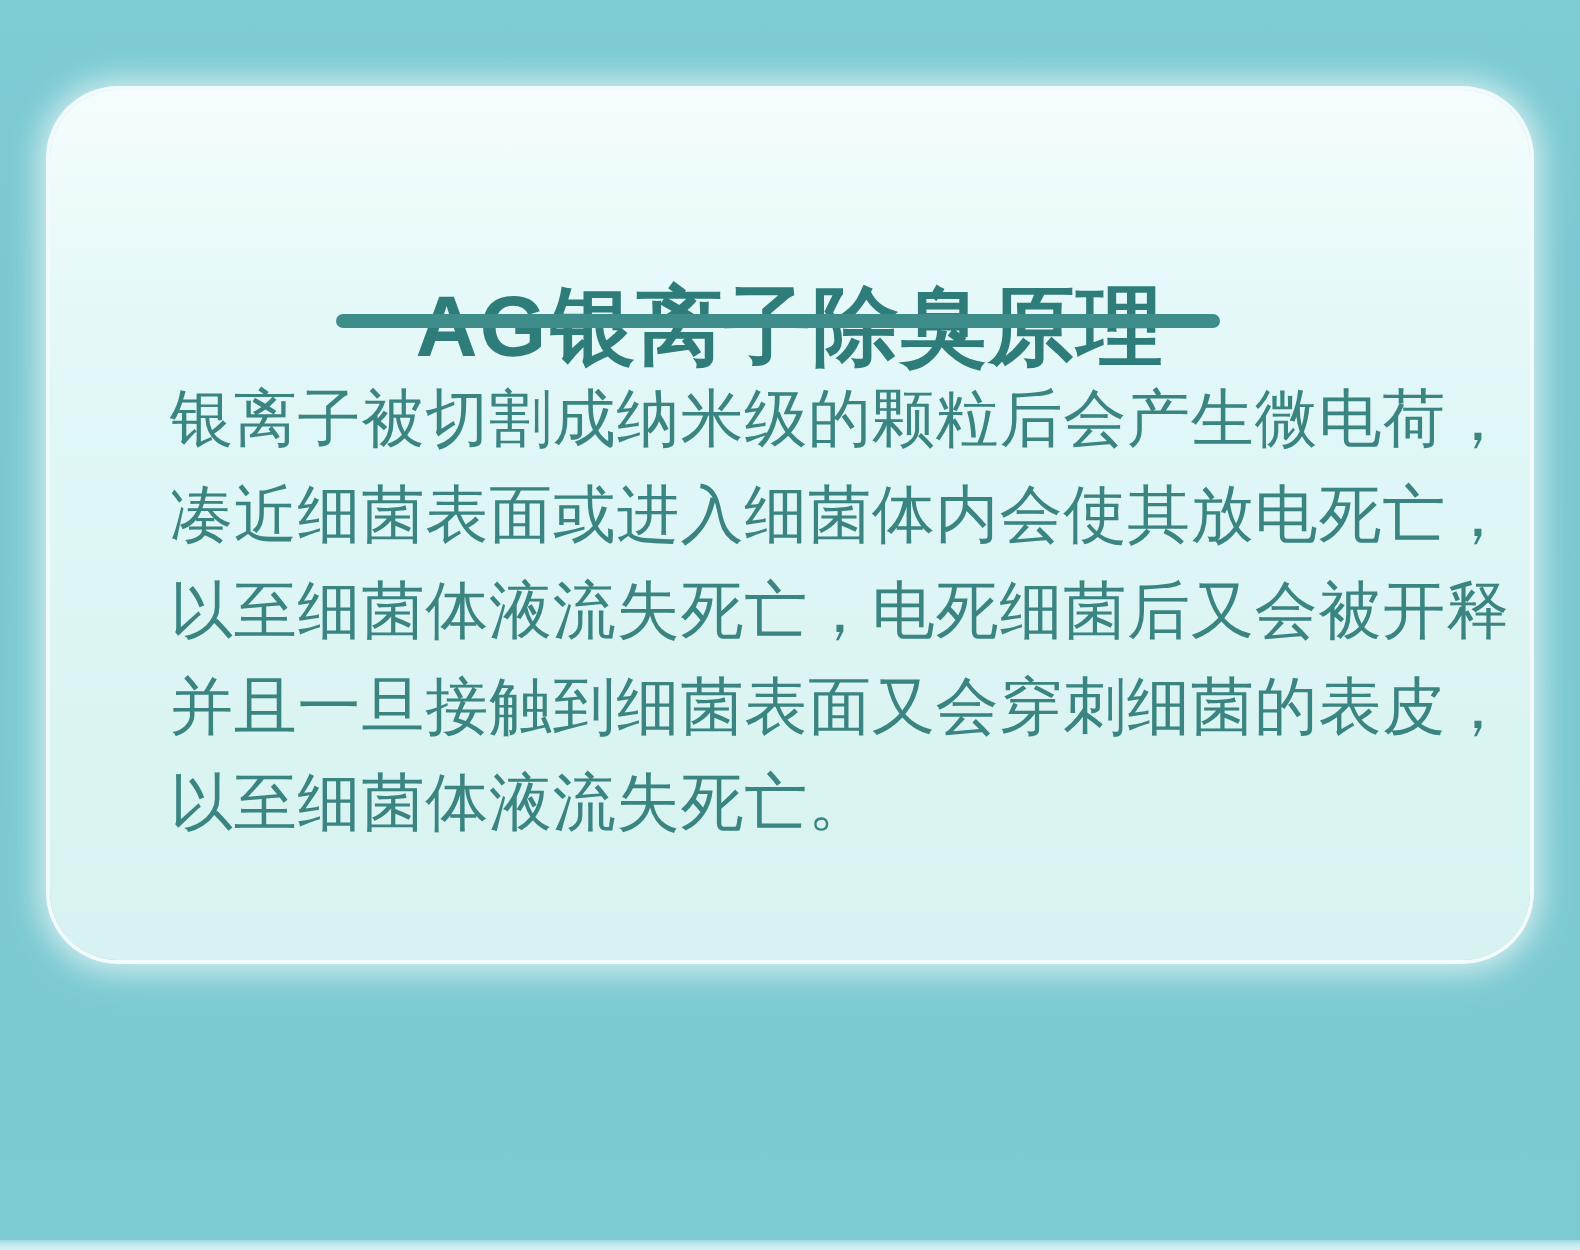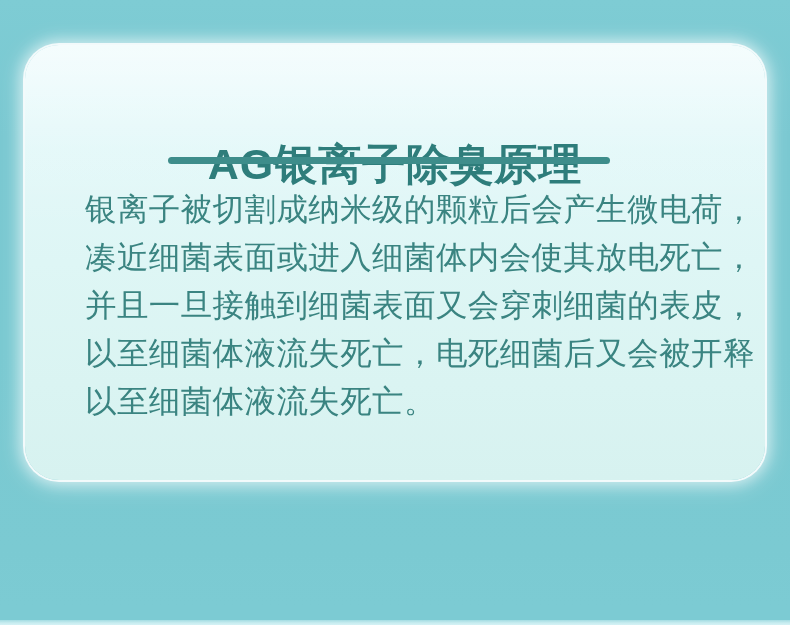--- a/index.html
+++ b/index.html
@@ -139,22 +139,22 @@
 
       <div id="title-block">
         <span id="title">AG银离子除臭原理</span>
       </div>
 
       <div id="title-underline"></div>
 
       <div id="body-text">
         <span class="line">银离子被切割成纳米级的颗粒后会产生微电荷，</span>
         <span class="line">凑近细菌表面或进入细菌体内会使其放电死亡，</span>
+        <span class="line">以至细菌体液流失死亡，电死细菌后又会被开释</span>
         <span class="line">并且一旦接触到细菌表面又会穿刺细菌的表皮，</span>
-        <span class="line">以至细菌体液流失死亡，电死细菌后又会被开释</span>
         <span class="line">以至细菌体液流失死亡。</span>
       </div>
 
     </div>
   </div>
 
   <div id="bottom-band"></div>
 
 </div>
 

